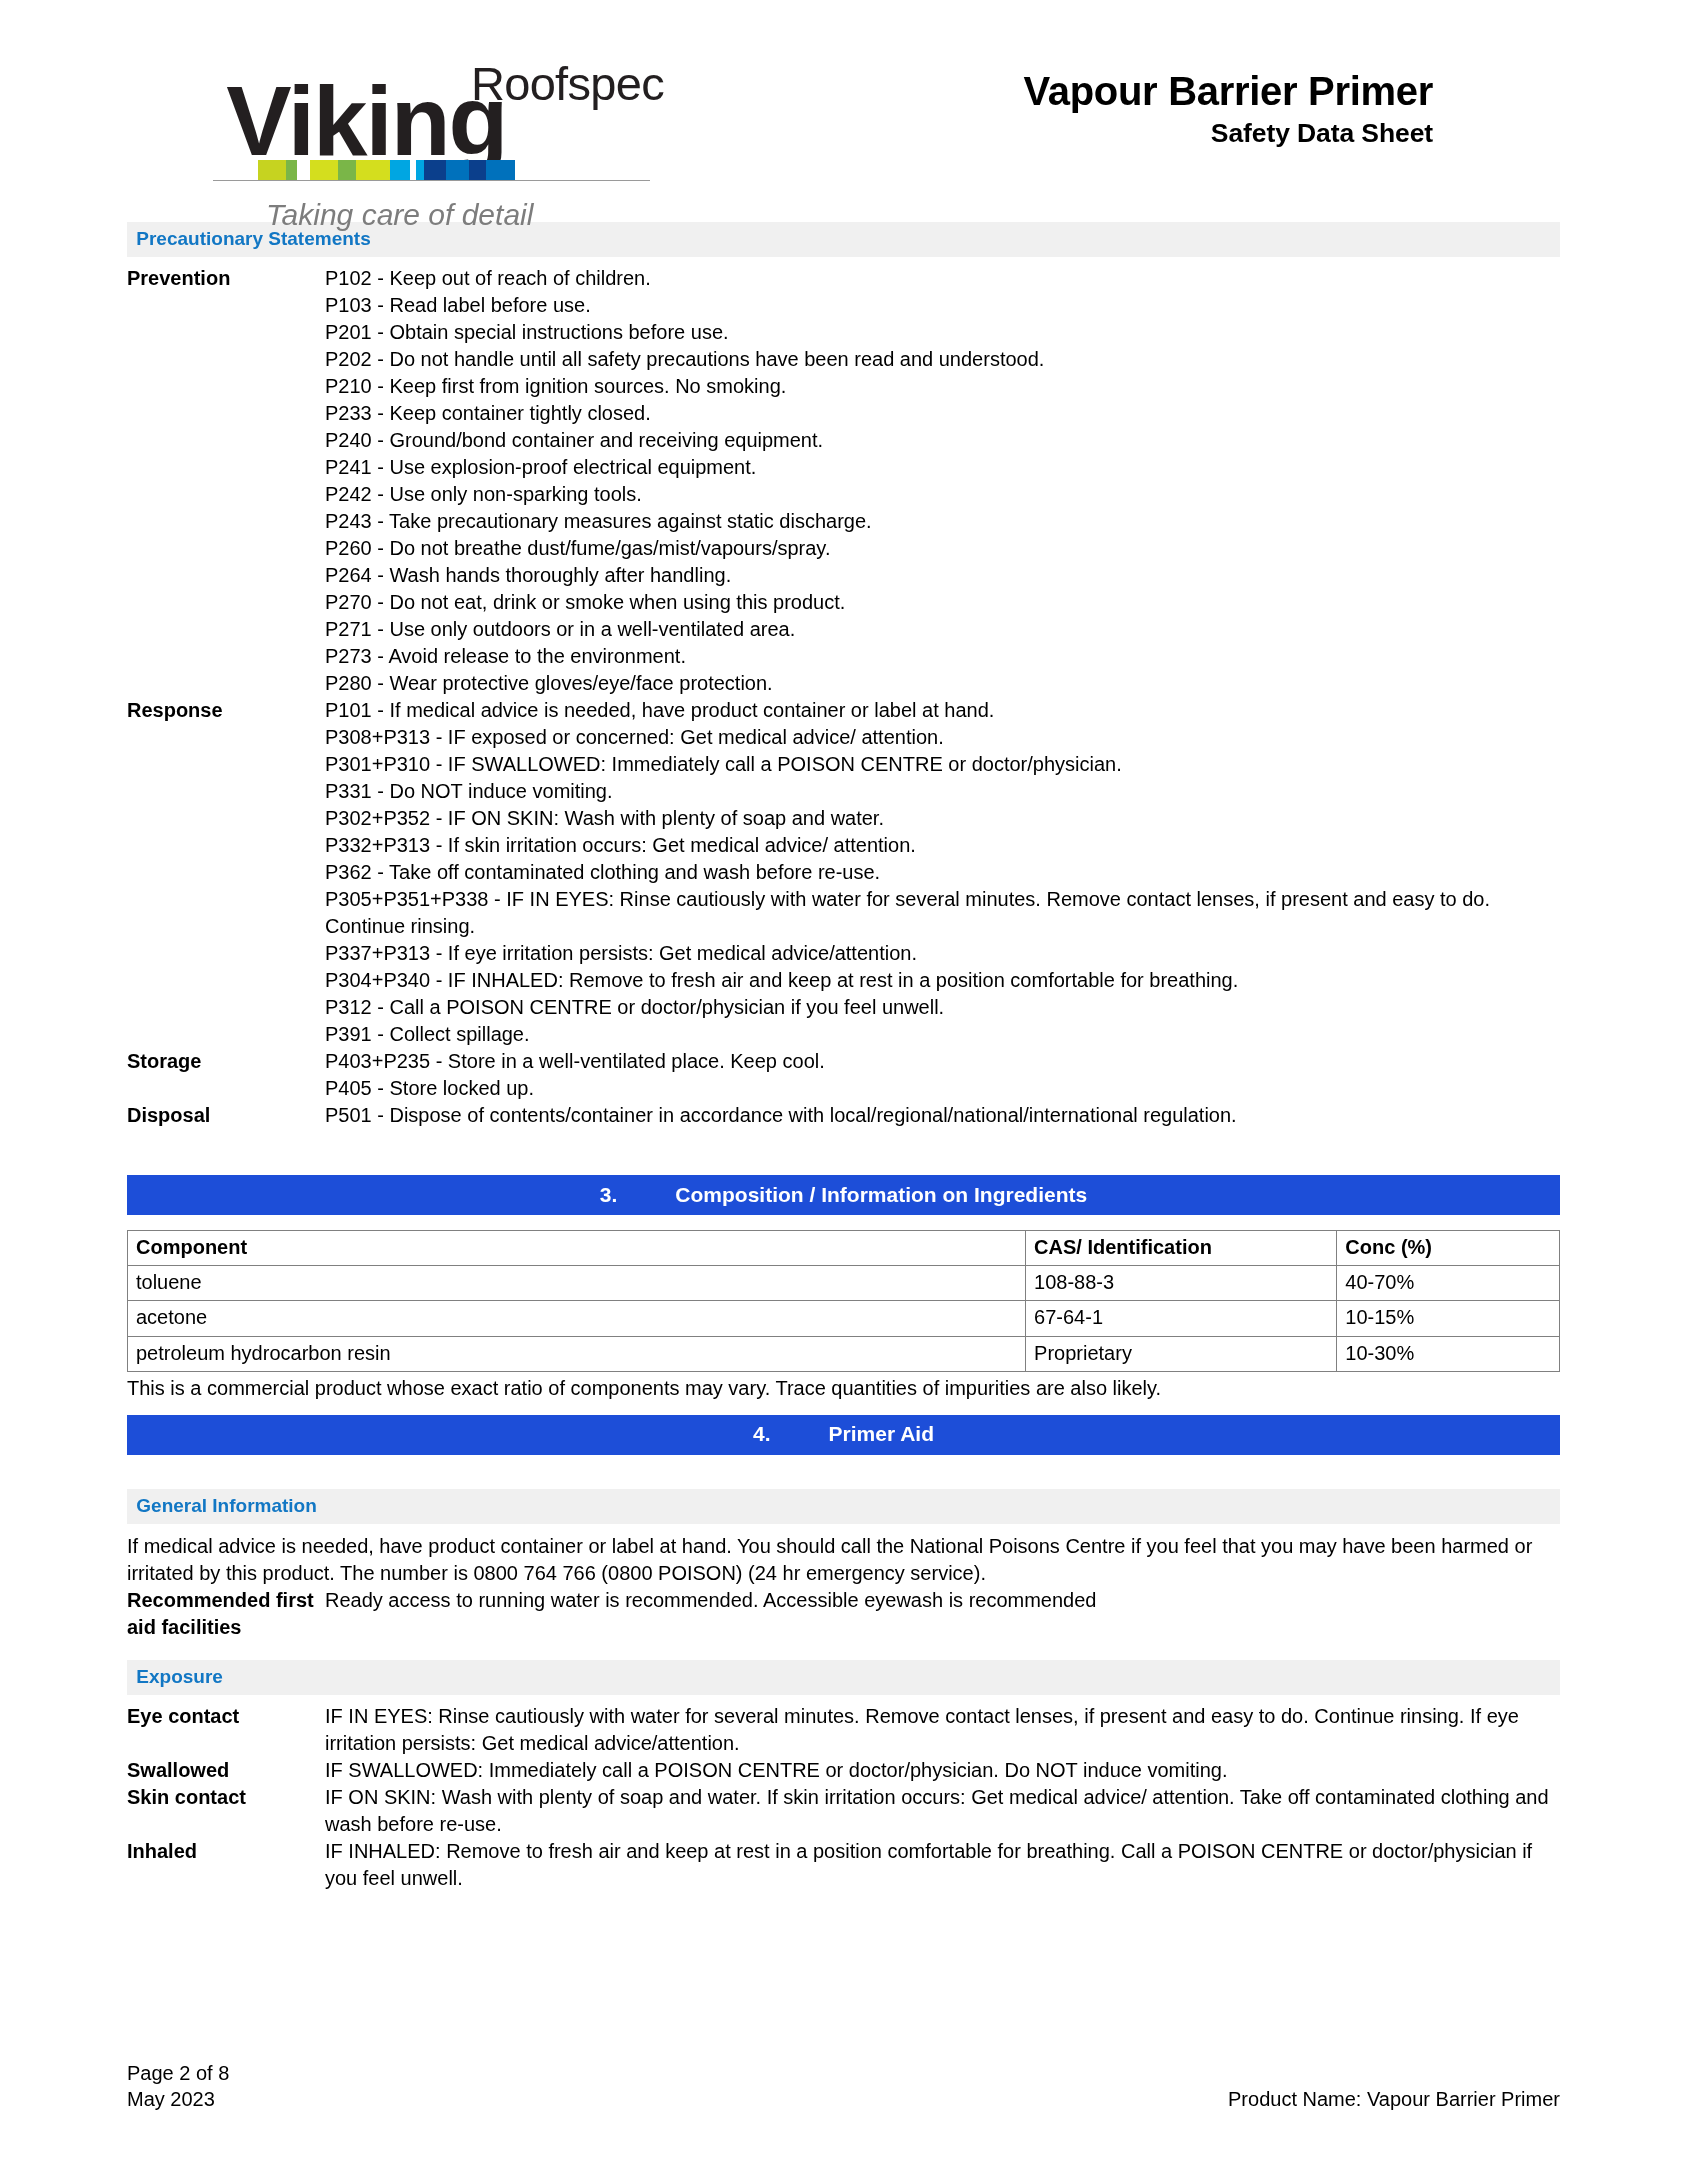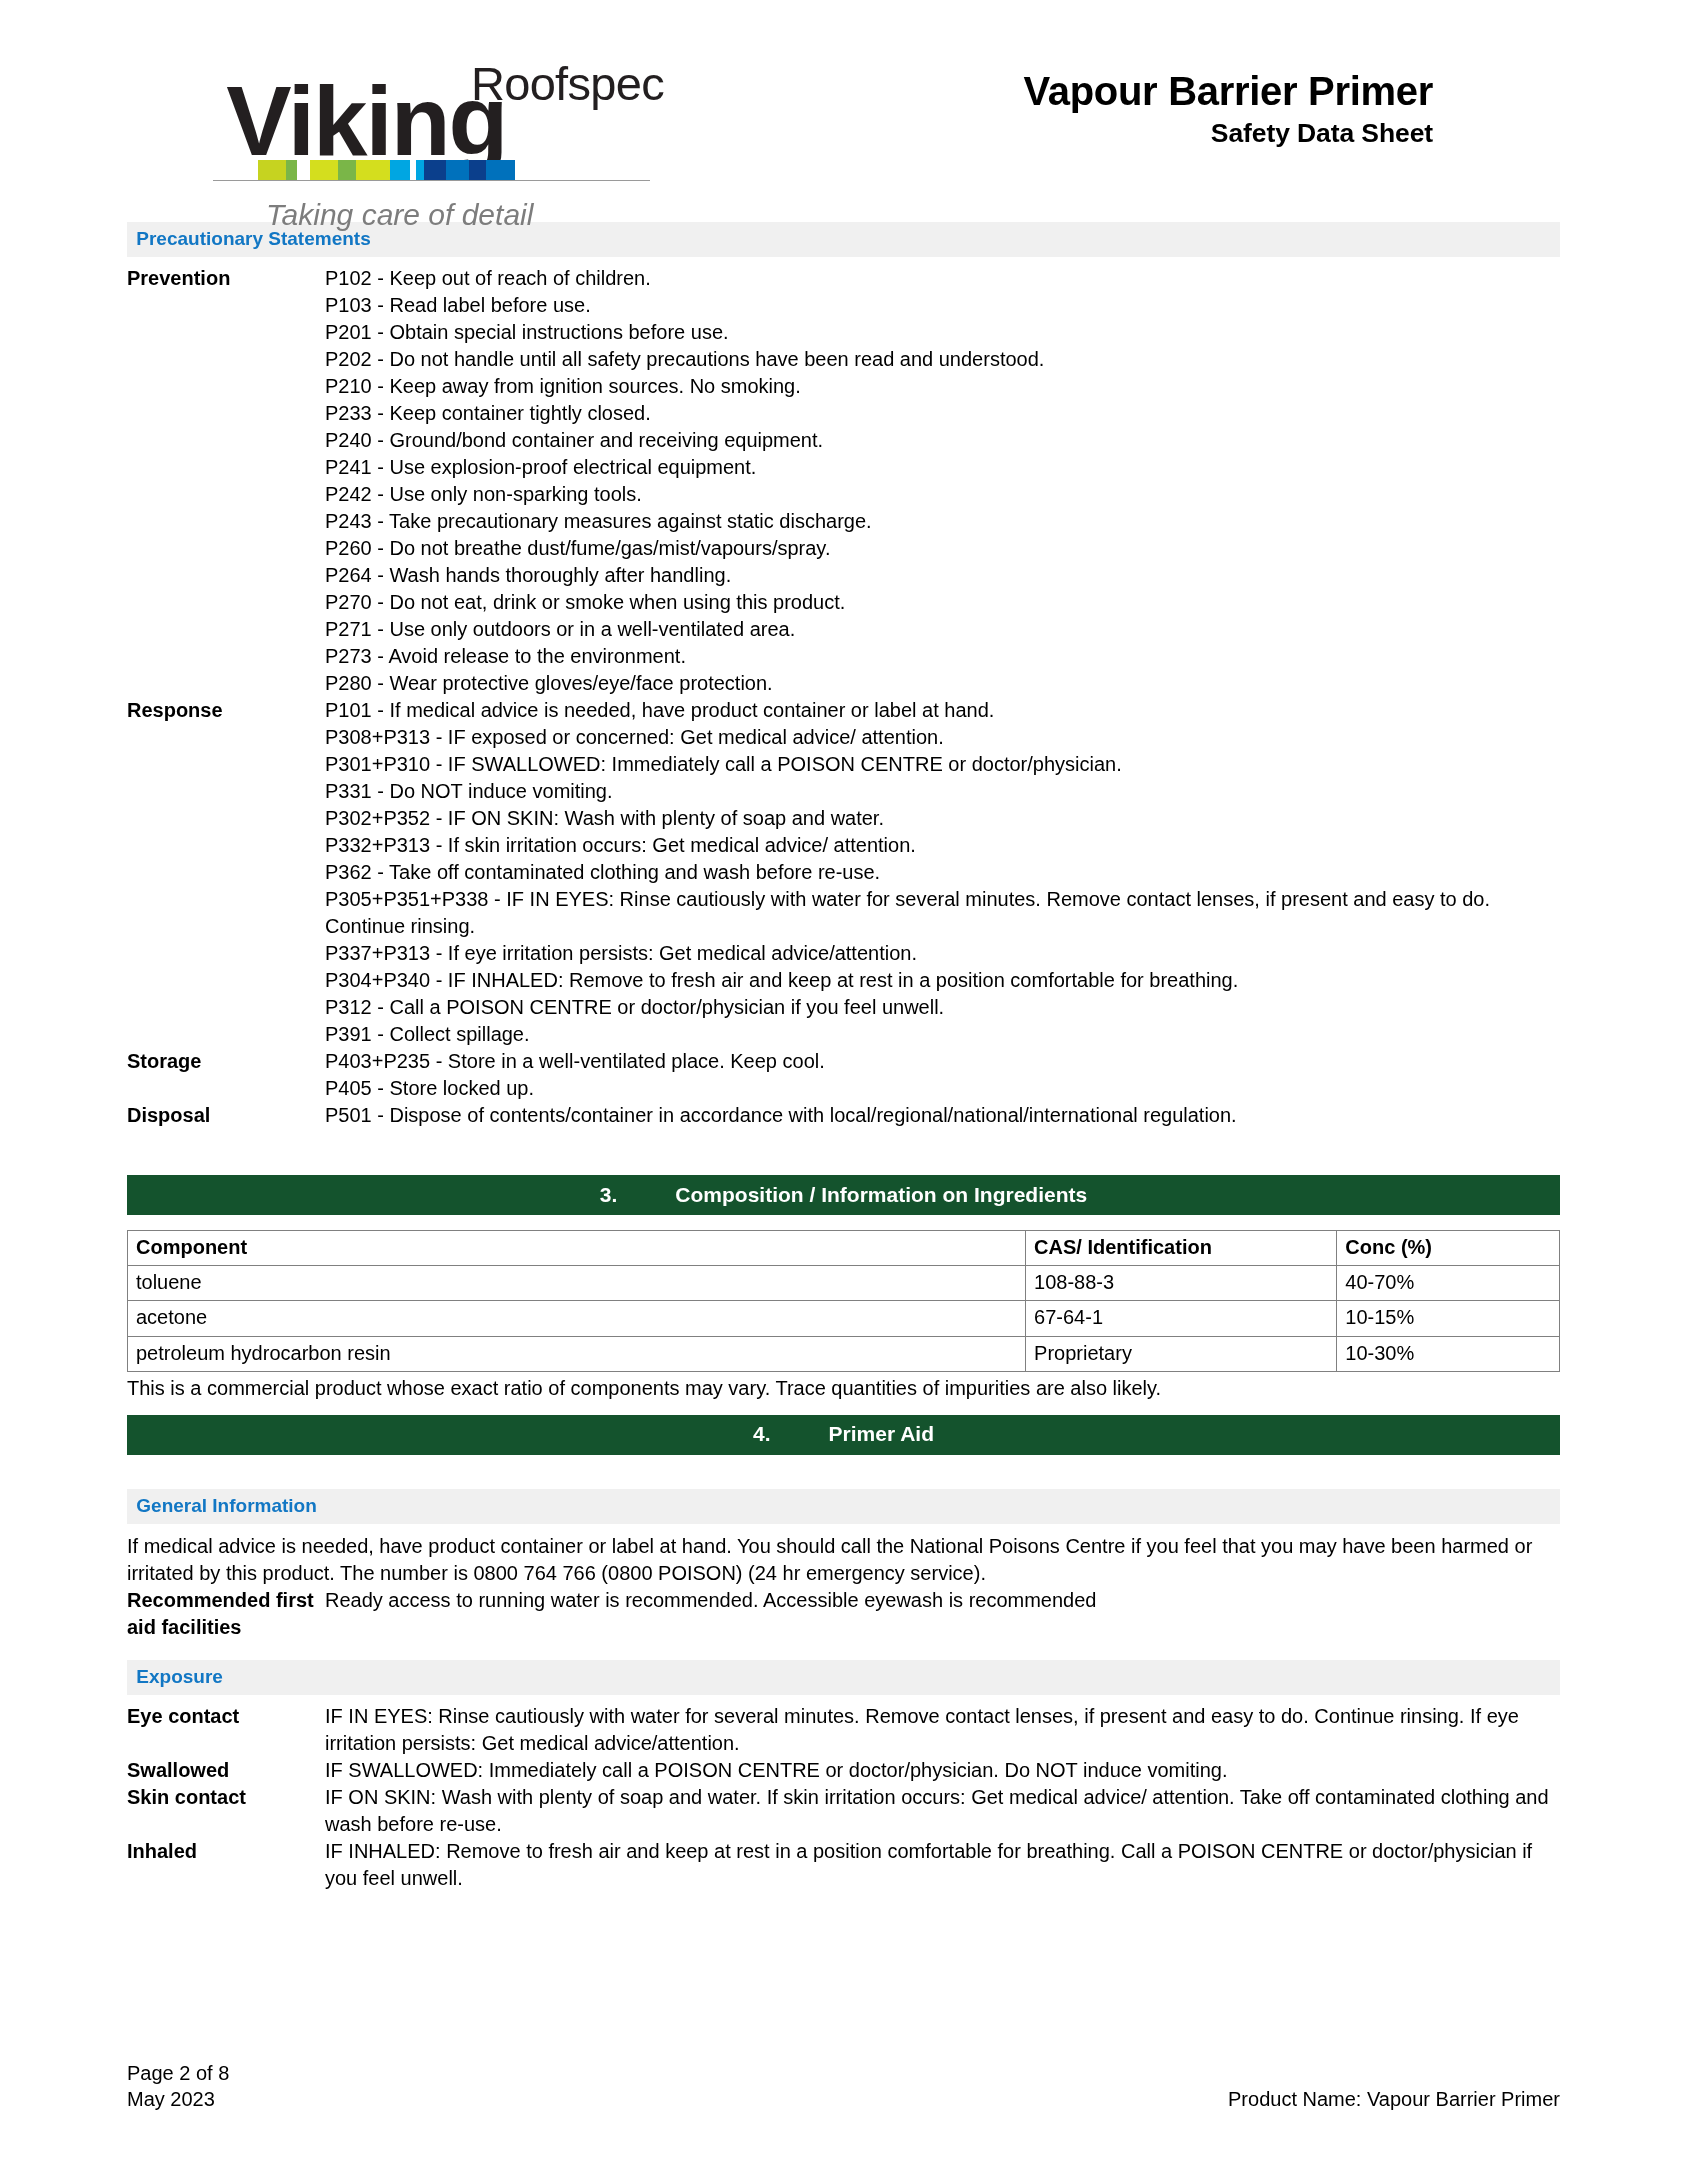--- a/index.html
+++ b/index.html
@@ -116,21 +116,21 @@
   .grey-bar {
     background: #f0f0f0;
     color: #1277c4;
     font-weight: bold;
     font-size: 19px;
     padding: 6px 9.3px 7.3px 9.3px;
     box-sizing: border-box;
     margin-top: 4px;
   }
   .blue-bar {
-    background: #14532d;
+    background: #1d4ed8;
     color: #ffffff;
     font-weight: bold;
     font-size: 21px;
     text-align: center;
     padding: 7.3px 0 8.6px 0;
     box-sizing: border-box;
   }
   .blue-bar .num { margin-right: 58px; }
 
   
@@ -247,21 +247,21 @@
 
   <div class="rows stmt-list">
 
     <div class="drow">
       <div class="dlabel">Prevention</div>
       <div class="dvalue multi">
         <div>P102 - Keep out of reach of children.</div>
         <div>P103 - Read label before use.</div>
         <div>P201 - Obtain special instructions before use.</div>
         <div>P202 - Do not handle until all safety precautions have been read and understood.</div>
-        <div>P210 - Keep away from ignition sources. No smoking.</div>
+        <div>P210 - Keep first from ignition sources. No smoking.</div>
         <div>P233 - Keep container tightly closed.</div>
         <div>P240 - Ground/bond container and receiving equipment.</div>
         <div>P241 - Use explosion-proof electrical equipment.</div>
         <div>P242 - Use only non-sparking tools.</div>
         <div>P243 - Take precautionary measures against static discharge.</div>
         <div>P260 - Do not breathe dust/fume/gas/mist/vapours/spray.</div>
         <div>P264 - Wash hands thoroughly after handling.</div>
         <div>P270 - Do not eat, drink or smoke when using this product.</div>
         <div>P271 - Use only outdoors or in a well-ventilated area.</div>
         <div>P273 - Avoid release to the environment.</div>

